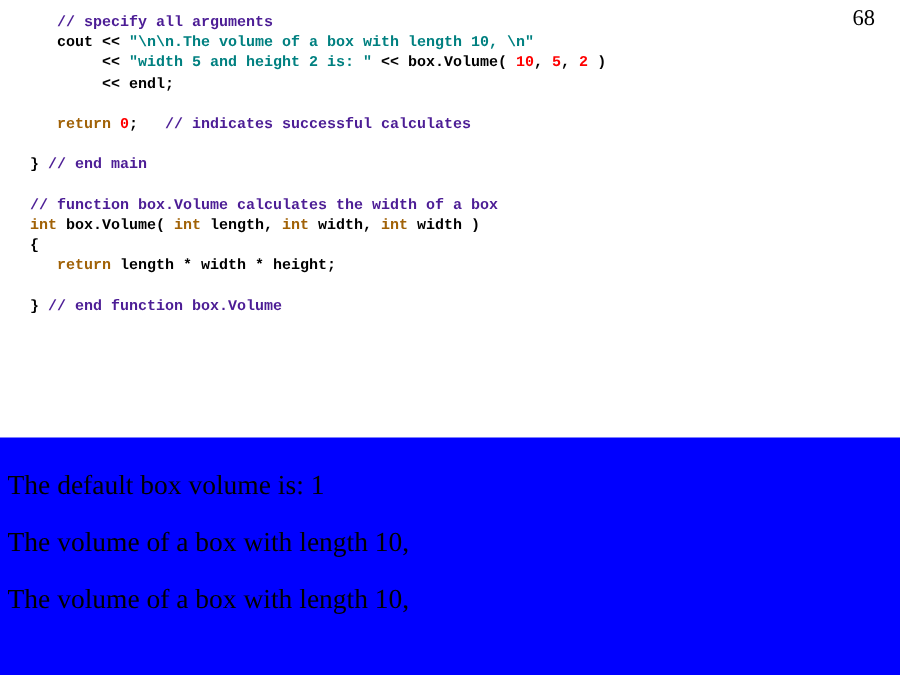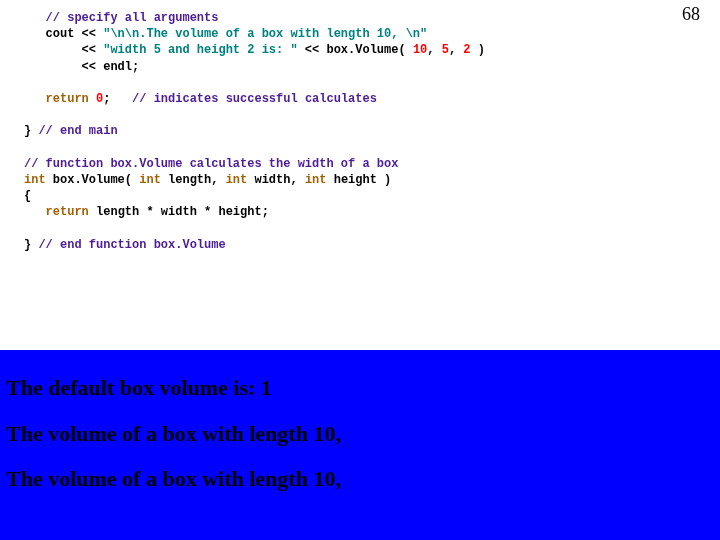--- a/index.html
+++ b/index.html
@@ -35,42 +35,42 @@
     .output-area {
       position: absolute;
       left: 0;
       right: 0;
       top: 350px;
       bottom: 0;
       background: #0000ff;
       color: #000;
       font-family: "Times New Roman", serif;
       font-size: 22px;
-      font-weight: bold;
+      font-weight: normal;
       padding: 24px 6px 0 6px;
       line-height: 1.25;
     }
     .output-block { margin-bottom: 18px; }
   </style>
 </head>
 <body>
 
 <div class="page-number">68</div>
 
 <div class="code-area"><span>   </span><span class="comment">// specify all arguments</span>
 <span>   cout &lt;&lt; </span><span class="string">"\n\n.The volume of a box with length 10, \n"</span>
 <span>        &lt;&lt; </span><span class="string">"width 5 and height 2 is: "</span><span> &lt;&lt; box.Volume( </span><span class="number">10</span><span>, </span><span class="number">5</span><span>, </span><span class="number">2</span><span> )</span>
 <span>        &lt;&lt; endl;</span>
 <span> </span>
 <span>   </span><span class="keyword">return</span><span> </span><span class="number">0</span><span>;   </span><span class="comment">// indicates successful calculates</span>
 <span> </span>
 <span>} </span><span class="comment">// end main</span>
 <span> </span>
 <span class="comment">// function box.Volume calculates the width of a box</span>
-<span class="keyword">int</span><span> box.Volume( </span><span class="keyword">int</span><span> length, </span><span class="keyword">int</span><span> width, </span><span class="keyword">int</span><span> height )</span>
+<span class="keyword">int</span><span> box.Volume( </span><span class="keyword">int</span><span> length, </span><span class="keyword">int</span><span> width, </span><span class="keyword">int</span><span> width )</span>
 <span>{</span>
 <span>   </span><span class="keyword">return</span><span> length * width * height;</span>
 <span> </span>
 <span>} </span><span class="comment">// end function box.Volume</span></div>
 
 <div class="output-area">
   <div class="output-block">The default box volume is: 1</div>
   <div class="output-block">
     <div>The volume of a box with length 10,</div>
   </div>

